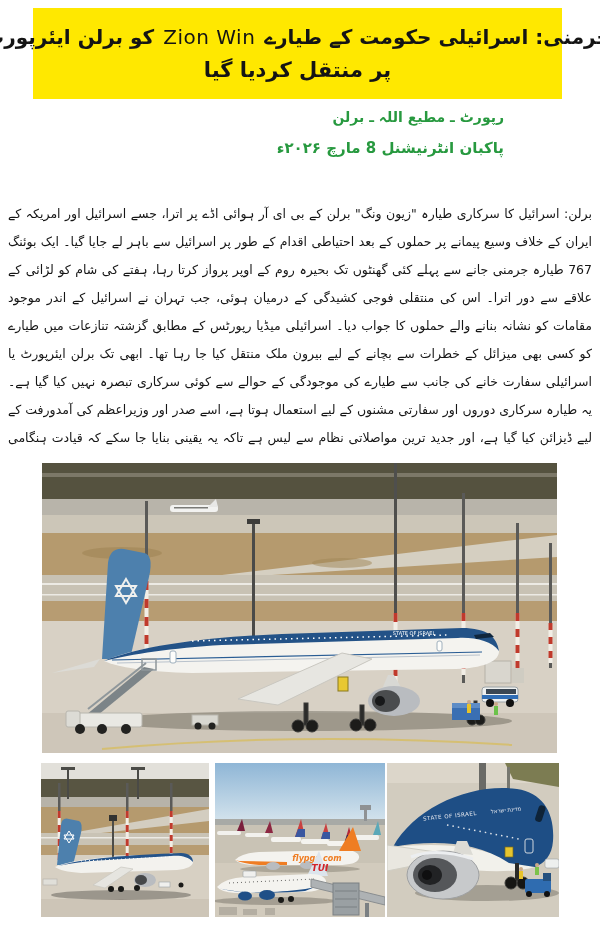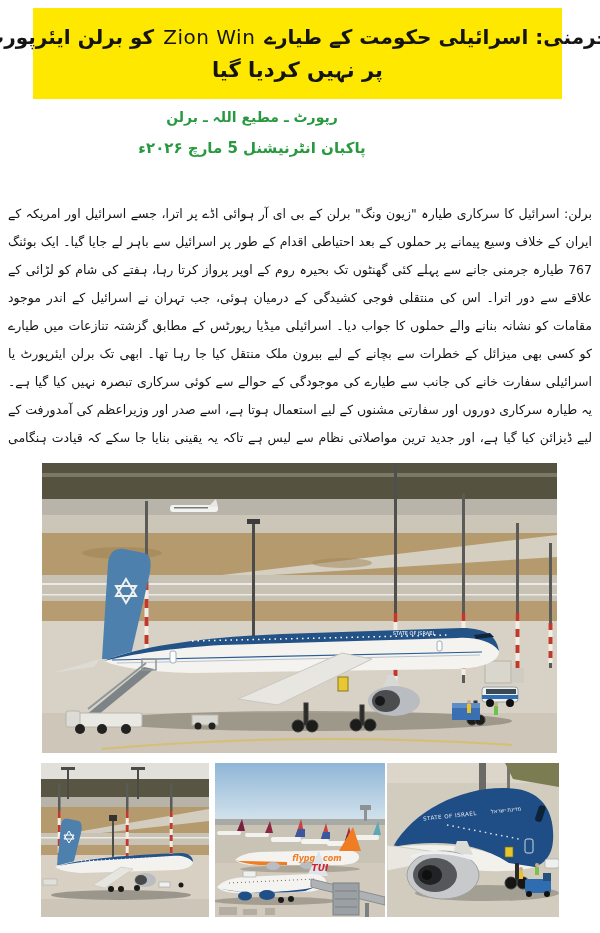--- a/index.html
+++ b/index.html
@@ -8,21 +8,21 @@
 
   
   .headline{position:absolute;left:33px;top:8px;width:529px;height:91px;background:#ffe800;
     display:flex;flex-direction:column;align-items:center;justify-content:center;gap:9px;}
   .h-line1{direction:rtl;display:flex;align-items:center;gap:9px;white-space:nowrap;
     font-size:20px;font-weight:bold;color:#141414;}
   .h-latin{font-size:20px;font-weight:normal;letter-spacing:.5px;color:#141414;}
   .h-line2{direction:rtl;font-size:21px;font-weight:bold;color:#141414;}
 
   
-  .byline{position:absolute;left:0;width:504px;text-align:center;font-weight:bold;direction:rtl;}
+  .byline{position:absolute;left:0;width:504px;text-align:right;font-weight:bold;direction:rtl;}
   .byline-reporter{top:109px;font-size:14px;}
   .byline-dateline{top:139px;font-size:15px;}
 
   
   .article{position:absolute;left:8px;top:200px;width:584px;height:252px;overflow:hidden;
     direction:rtl;text-align:justify;text-align-last:center;font-size:12.5px;line-height:28px;color:#161616;}
 
   
   .photo{position:absolute;overflow:hidden;background:#cfc9bd;}
   #photo-main{left:42px;top:463px;width:515px;height:290px;}
@@ -36,25 +36,25 @@
 <body>
 
 <div class="page">
 
   <div class="headline">
     <div class="h-line1">
       <span>جرمنی: اسرائیلی حکومت کے طیارے</span>
       <span class="h-latin">Zion Win</span>
       <span>کو برلن ایئرپورٹ</span>
     </div>
-    <div class="h-line2">پر نہیں کردیا گیا</div>
+    <div class="h-line2">پر منتقل کردیا گیا</div>
   </div>
 
   <div class="byline byline-reporter" style="color:#27993f">رپورٹ ـ مطیع اللہ ـ برلن</div>
-  <div class="byline byline-dateline" style="color:#27993f">پاکبان انٹرنیشنل 5 مارچ ۲۰۲۶ء</div>
+  <div class="byline byline-dateline" style="color:#27993f">پاکبان انٹرنیشنل 8 مارچ ۲۰۲۶ء</div>
 
   <div class="article" id="article-body">برلن: اسرائیل کا سرکاری طیارہ "زیون ونگ" برلن کے بی ای آر ہوائی اڈے پر اترا، جسے اسرائیل اور امریکہ کے ایران کے خلاف وسیع پیمانے پر حملوں کے بعد احتیاطی اقدام کے طور پر اسرائیل سے باہر لے جایا گیا۔ ایک بوئنگ 767 طیارہ جرمنی جانے سے پہلے کئی گھنٹوں تک بحیرہ روم کے اوپر پرواز کرتا رہا، ہفتے کی شام کو لڑائی کے علاقے سے دور اترا۔ اس کی منتقلی فوجی کشیدگی کے درمیان ہوئی، جب تہران نے اسرائیل کے اندر موجود مقامات کو نشانہ بنانے والے حملوں کا جواب دیا۔ اسرائیلی میڈیا رپورٹس کے مطابق گزشتہ تنازعات میں طیارے کو کسی بھی میزائل کے خطرات سے بچانے کے لیے بیرون ملک منتقل کیا جا رہا تھا۔ ابھی تک برلن ایئرپورٹ یا اسرائیلی سفارت خانے کی جانب سے طیارے کی موجودگی کے حوالے سے کوئی سرکاری تبصرہ نہیں کیا گیا ہے۔ یہ طیارہ سرکاری دوروں اور سفارتی مشنوں کے لیے استعمال ہوتا ہے، اسے صدر اور وزیراعظم کی آمدورفت کے لیے ڈیزائن کیا گیا ہے، اور جدید ترین مواصلاتی نظام سے لیس ہے تاکہ یہ یقینی بنایا جا سکے کہ قیادت ہنگامی حالات میں کام کرتی رہے۔</div>
 
   <div class="photo" id="photo-main">
     <svg width="515" height="290" viewBox="0 0 515 290">
 
       <rect x="0" y="0" width="515" height="290" fill="#d7d0c3"></rect>
       <rect x="0" y="0" width="515" height="36" fill="#55523f"></rect>
       <rect x="0" y="10" width="515" height="4" fill="#8d897a" opacity=".7"></rect>
       <rect x="0" y="36" width="515" height="16" fill="#b8b4aa"></rect>

